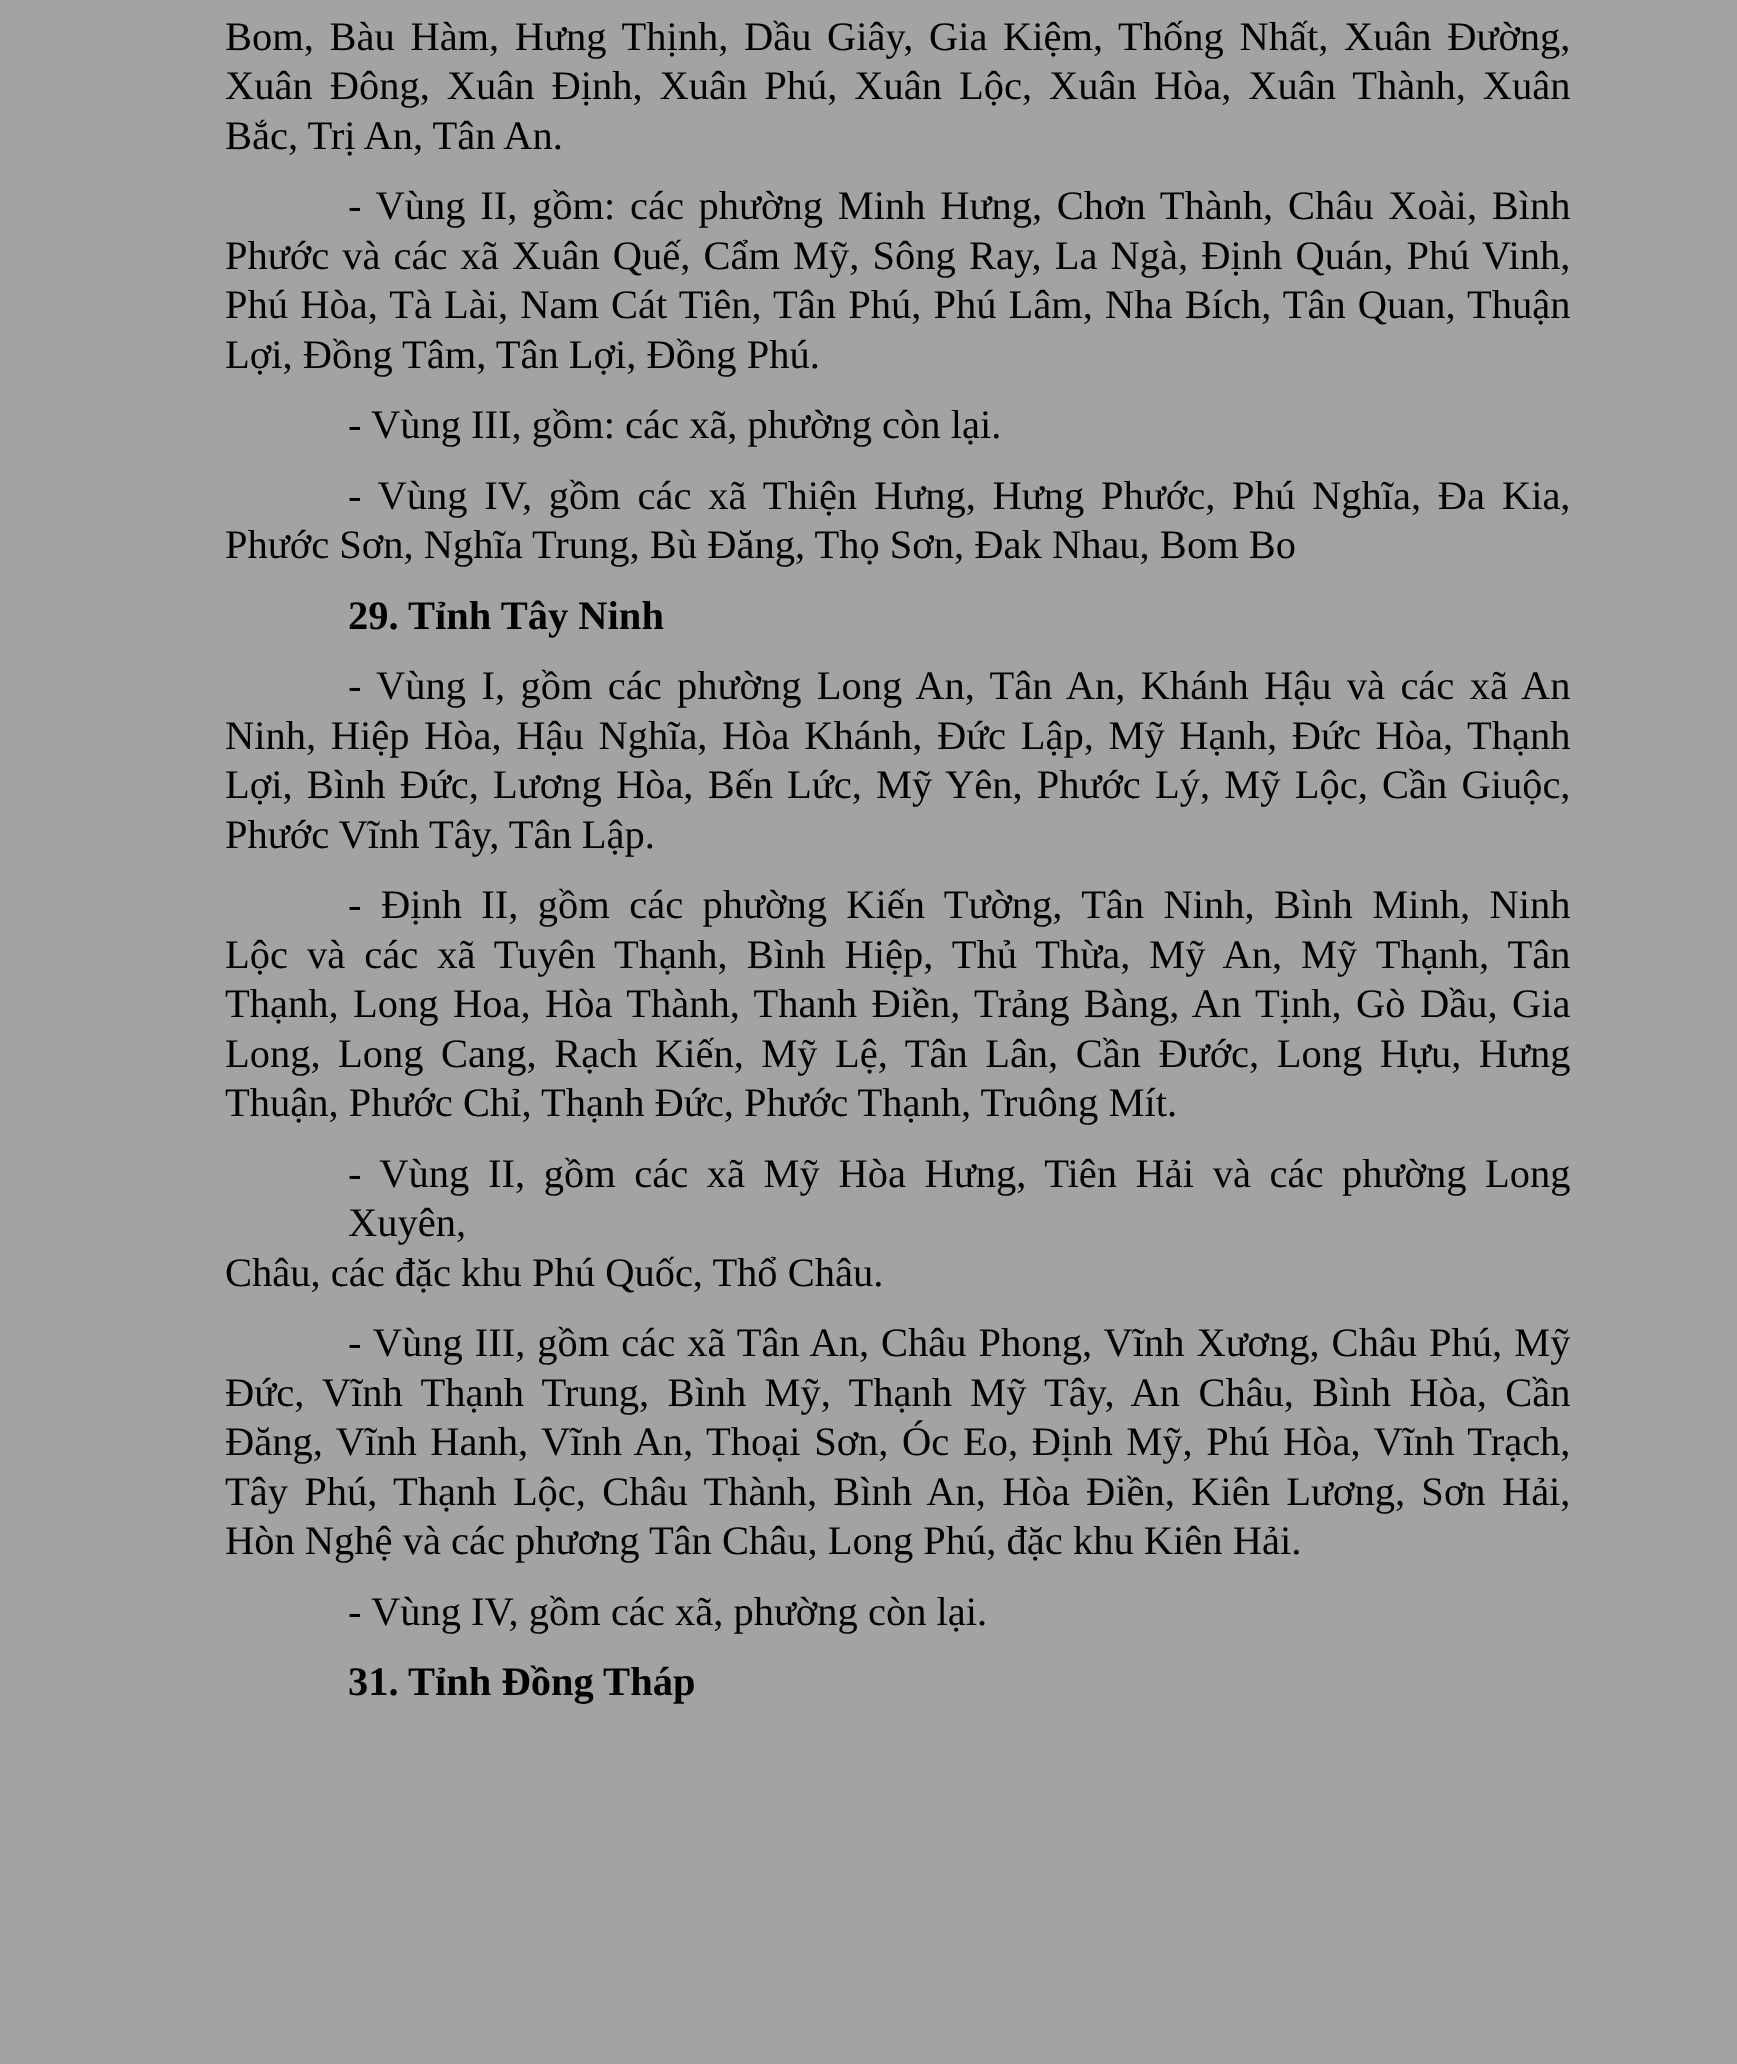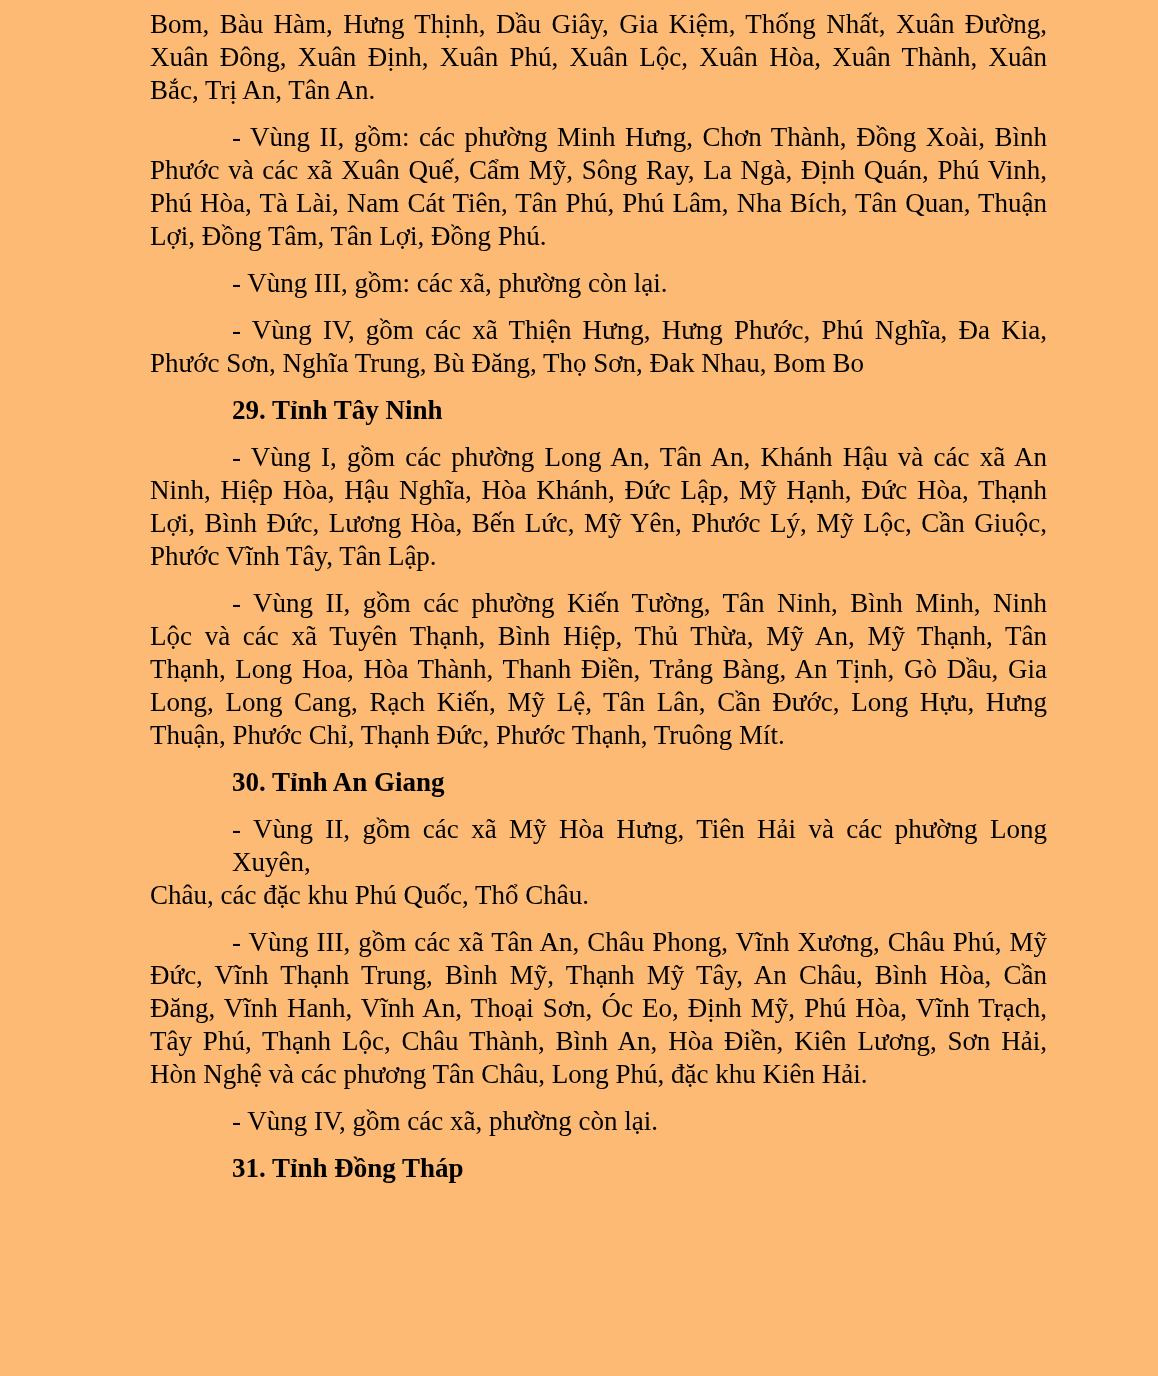--- a/index.html
+++ b/index.html
@@ -12,21 +12,21 @@
     height: 1376px;
     overflow: hidden;
   }
   .page {
     box-sizing: border-box;
     width: 1158px;
     height: 1376px;
     padding: 8px 111px 0 150px;
     font-family: "Liberation Serif", "DejaVu Serif", serif;
     color: #000000;
-    background: #fdba74;
+    background: #a3a3a3;
   }
   .para {
     margin: 0 0 14px 0;
   }
   .line {
     font-size: 27px;
     line-height: 33px;
     text-align: justify;
     text-align-last: justify;
     overflow: hidden;
@@ -47,21 +47,21 @@
 </head>
 <body>
 
 <div class="page" id="doc-root">
     <div class="para body">
       <div class="line">Bom, Bàu Hàm, Hưng Thịnh, Dầu Giây, Gia Kiệm, Thống Nhất, Xuân Đường,</div>
       <div class="line">Xuân Đông, Xuân Định, Xuân Phú, Xuân Lộc, Xuân Hòa, Xuân Thành, Xuân</div>
       <div class="line last">Bắc, Trị An, Tân An.</div>
     </div>
     <div class="para body">
-      <div class="line indent">- Vùng II, gồm: các phường Minh Hưng, Chơn Thành, Đồng Xoài, Bình</div>
+      <div class="line indent">- Vùng II, gồm: các phường Minh Hưng, Chơn Thành, Châu Xoài, Bình</div>
       <div class="line">Phước và các xã Xuân Quế, Cẩm Mỹ, Sông Ray, La Ngà, Định Quán, Phú Vinh,</div>
       <div class="line">Phú Hòa, Tà Lài, Nam Cát Tiên, Tân Phú, Phú Lâm, Nha Bích, Tân Quan, Thuận</div>
       <div class="line last">Lợi, Đồng Tâm, Tân Lợi, Đồng Phú.</div>
     </div>
     <div class="para body">
       <div class="line last indent">- Vùng III, gồm: các xã, phường còn lại.</div>
     </div>
     <div class="para body">
       <div class="line indent">- Vùng IV, gồm các xã Thiện Hưng, Hưng Phước, Phú Nghĩa, Đa Kia,</div>
       <div class="line last">Phước Sơn, Nghĩa Trung, Bù Đăng, Thọ Sơn, Đak Nhau, Bom Bo</div>
@@ -69,28 +69,25 @@
     <div class="para heading">
       <div class="line last indent">29. Tỉnh Tây Ninh</div>
     </div>
     <div class="para body">
       <div class="line indent">- Vùng I, gồm các phường Long An, Tân An, Khánh Hậu và các xã An</div>
       <div class="line">Ninh, Hiệp Hòa, Hậu Nghĩa, Hòa Khánh, Đức Lập, Mỹ Hạnh, Đức Hòa, Thạnh</div>
       <div class="line">Lợi, Bình Đức, Lương Hòa, Bến Lức, Mỹ Yên, Phước Lý, Mỹ Lộc, Cần Giuộc,</div>
       <div class="line last">Phước Vĩnh Tây, Tân Lập.</div>
     </div>
     <div class="para body">
-      <div class="line indent">- Vùng II, gồm các phường Kiến Tường, Tân Ninh, Bình Minh, Ninh</div>
+      <div class="line indent">- Định II, gồm các phường Kiến Tường, Tân Ninh, Bình Minh, Ninh</div>
       <div class="line">Lộc và các xã Tuyên Thạnh, Bình Hiệp, Thủ Thừa, Mỹ An, Mỹ Thạnh, Tân</div>
       <div class="line">Thạnh, Long Hoa, Hòa Thành, Thanh Điền, Trảng Bàng, An Tịnh, Gò Dầu, Gia</div>
       <div class="line">Long, Long Cang, Rạch Kiến, Mỹ Lệ, Tân Lân, Cần Đước, Long Hựu, Hưng</div>
       <div class="line last">Thuận, Phước Chỉ, Thạnh Đức, Phước Thạnh, Truông Mít.</div>
-    </div>
-    <div class="para heading">
-      <div class="line last indent">30. Tỉnh An Giang</div>
     </div>
     <div class="para body">
       <div class="line indent">- Vùng II, gồm các xã Mỹ Hòa Hưng, Tiên Hải và các phường Long Xuyên,</div>
       <div class="line last">Châu, các đặc khu Phú Quốc, Thổ Châu.</div>
     </div>
     <div class="para body">
       <div class="line indent">- Vùng III, gồm các xã Tân An, Châu Phong, Vĩnh Xương, Châu Phú, Mỹ</div>
       <div class="line">Đức, Vĩnh Thạnh Trung, Bình Mỹ, Thạnh Mỹ Tây, An Châu, Bình Hòa, Cần</div>
       <div class="line">Đăng, Vĩnh Hanh, Vĩnh An, Thoại Sơn, Óc Eo, Định Mỹ, Phú Hòa, Vĩnh Trạch,</div>
       <div class="line">Tây Phú, Thạnh Lộc, Châu Thành, Bình An, Hòa Điền, Kiên Lương, Sơn Hải,</div>

